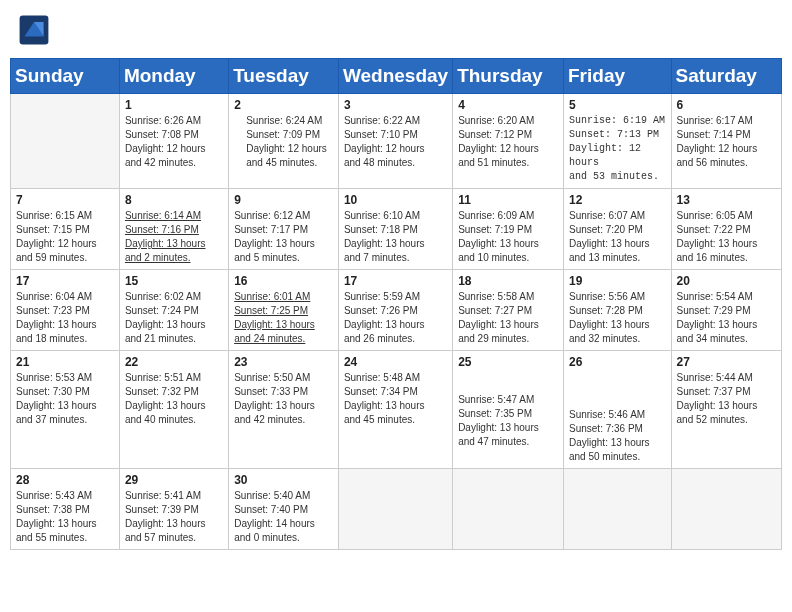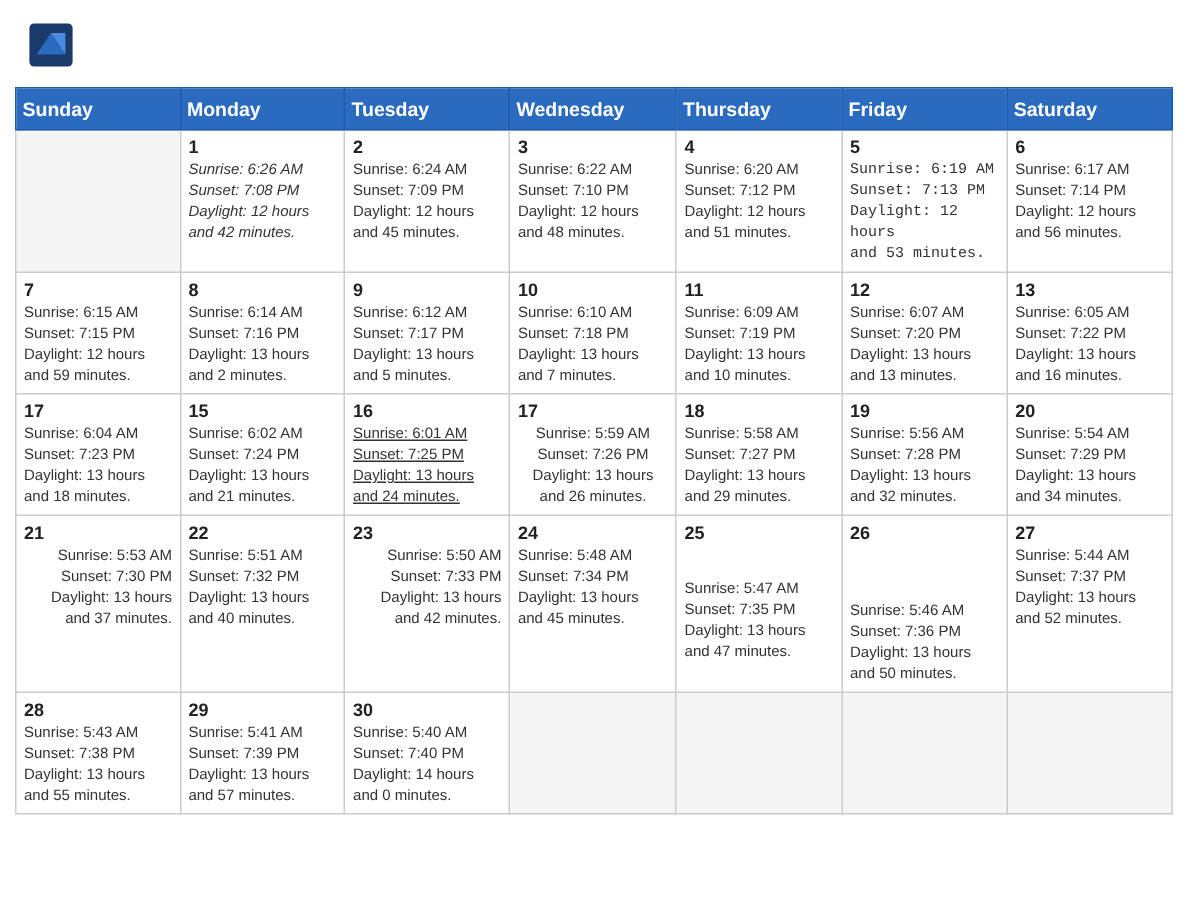--- a/index.html
+++ b/index.html
@@ -45,21 +45,21 @@
       color: #444;
     }
     .calendar {
       width: 100%;
       border-collapse: collapse;
       border: 1px solid #ccc;
     }
     .calendar th {
       background: #2a6bbf;
       color: #fff;
-      font-size: 13px;
+      font-size: 19px;
       font-weight: bold;
       padding: 6px 4px;
       text-align: left;
       border: 1px solid #1a5aaf;
     }
     .calendar td {
       vertical-align: top;
       border: 1px solid #ccc;
       padding: 4px 5px;
       width: 113px;
@@ -114,28 +114,28 @@
         <th>Thursday</th>
         <th>Friday</th>
         <th>Saturday</th>
       </tr>
   </thead>
   <tbody id="calendar-body">
   <tr>
         <td class="empty"></td>
         <td>
           <div class="day-num">1</div>
-          <div class="day-info" style="white-space: pre-line; font-style: italic;">Sunrise: 6:26 AM
+          <div class="day-info" style="white-space: pre-line;">Sunrise: 6:26 AM
 Sunset: 7:08 PM
 Daylight: 12 hours
 and 42 minutes.</div>
         </td>
         <td>
           <div class="day-num">2</div>
-          <div class="day-info" style="white-space: pre-line;">Sunrise: 6:24 AM
+          <div class="day-info" style="white-space: pre-line; margin-left: 12px;">Sunrise: 6:24 AM
 Sunset: 7:09 PM
 Daylight: 12 hours
 and 45 minutes.</div>
         </td>
         <td>
           <div class="day-num">3</div>
           <div class="day-info" style="white-space: pre-line;">Sunrise: 6:22 AM
 Sunset: 7:10 PM
 Daylight: 12 hours
 and 48 minutes.</div>
@@ -165,21 +165,21 @@
       <tr>
         <td>
           <div class="day-num">7</div>
           <div class="day-info" style="white-space: pre-line;">Sunrise: 6:15 AM
 Sunset: 7:15 PM
 Daylight: 12 hours
 and 59 minutes.</div>
         </td>
         <td>
           <div class="day-num">8</div>
-          <div class="day-info" style="white-space: pre-line;">Sunrise: 6:14 AM
+          <div class="day-info" style="white-space: pre-line; text-decoration: underline;">Sunrise: 6:14 AM
 Sunset: 7:16 PM
 Daylight: 13 hours
 and 2 minutes.</div>
         </td>
         <td>
           <div class="day-num">9</div>
           <div class="day-info" style="white-space: pre-line;">Sunrise: 6:12 AM
 Sunset: 7:17 PM
 Daylight: 13 hours
 and 5 minutes.</div>
@@ -230,21 +230,21 @@
         </td>
         <td>
           <div class="day-num">16</div>
           <div class="day-info" style="white-space: pre-line; text-decoration: underline;">Sunrise: 6:01 AM
 Sunset: 7:25 PM
 Daylight: 13 hours
 and 24 minutes.</div>
         </td>
         <td>
           <div class="day-num">17</div>
-          <div class="day-info" style="white-space: pre-line; text-align: center;">Sunrise: 5:59 AM
+          <div class="day-info" style="white-space: pre-line;">Sunrise: 5:59 AM
 Sunset: 7:26 PM
 Daylight: 13 hours
 and 26 minutes.</div>
         </td>
         <td>
           <div class="day-num">18</div>
           <div class="day-info" style="white-space: pre-line;">Sunrise: 5:58 AM
 Sunset: 7:27 PM
 Daylight: 13 hours
 and 29 minutes.</div>
@@ -260,35 +260,35 @@
           <div class="day-num">20</div>
           <div class="day-info" style="white-space: pre-line;">Sunrise: 5:54 AM
 Sunset: 7:29 PM
 Daylight: 13 hours
 and 34 minutes.</div>
         </td>
       </tr>
       <tr>
         <td>
           <div class="day-num">21</div>
-          <div class="day-info" style="white-space: pre-line; text-align: right;">Sunrise: 5:53 AM
+          <div class="day-info" style="white-space: pre-line;">Sunrise: 5:53 AM
 Sunset: 7:30 PM
 Daylight: 13 hours
 and 37 minutes.</div>
         </td>
         <td>
           <div class="day-num">22</div>
           <div class="day-info" style="white-space: pre-line;">Sunrise: 5:51 AM
 Sunset: 7:32 PM
 Daylight: 13 hours
 and 40 minutes.</div>
         </td>
         <td>
           <div class="day-num">23</div>
-          <div class="day-info" style="white-space: pre-line; text-align: right;">Sunrise: 5:50 AM
+          <div class="day-info" style="white-space: pre-line;">Sunrise: 5:50 AM
 Sunset: 7:33 PM
 Daylight: 13 hours
 and 42 minutes.</div>
         </td>
         <td>
           <div class="day-num">24</div>
           <div class="day-info" style="white-space: pre-line;">Sunrise: 5:48 AM
 Sunset: 7:34 PM
 Daylight: 13 hours
 and 45 minutes.</div>

